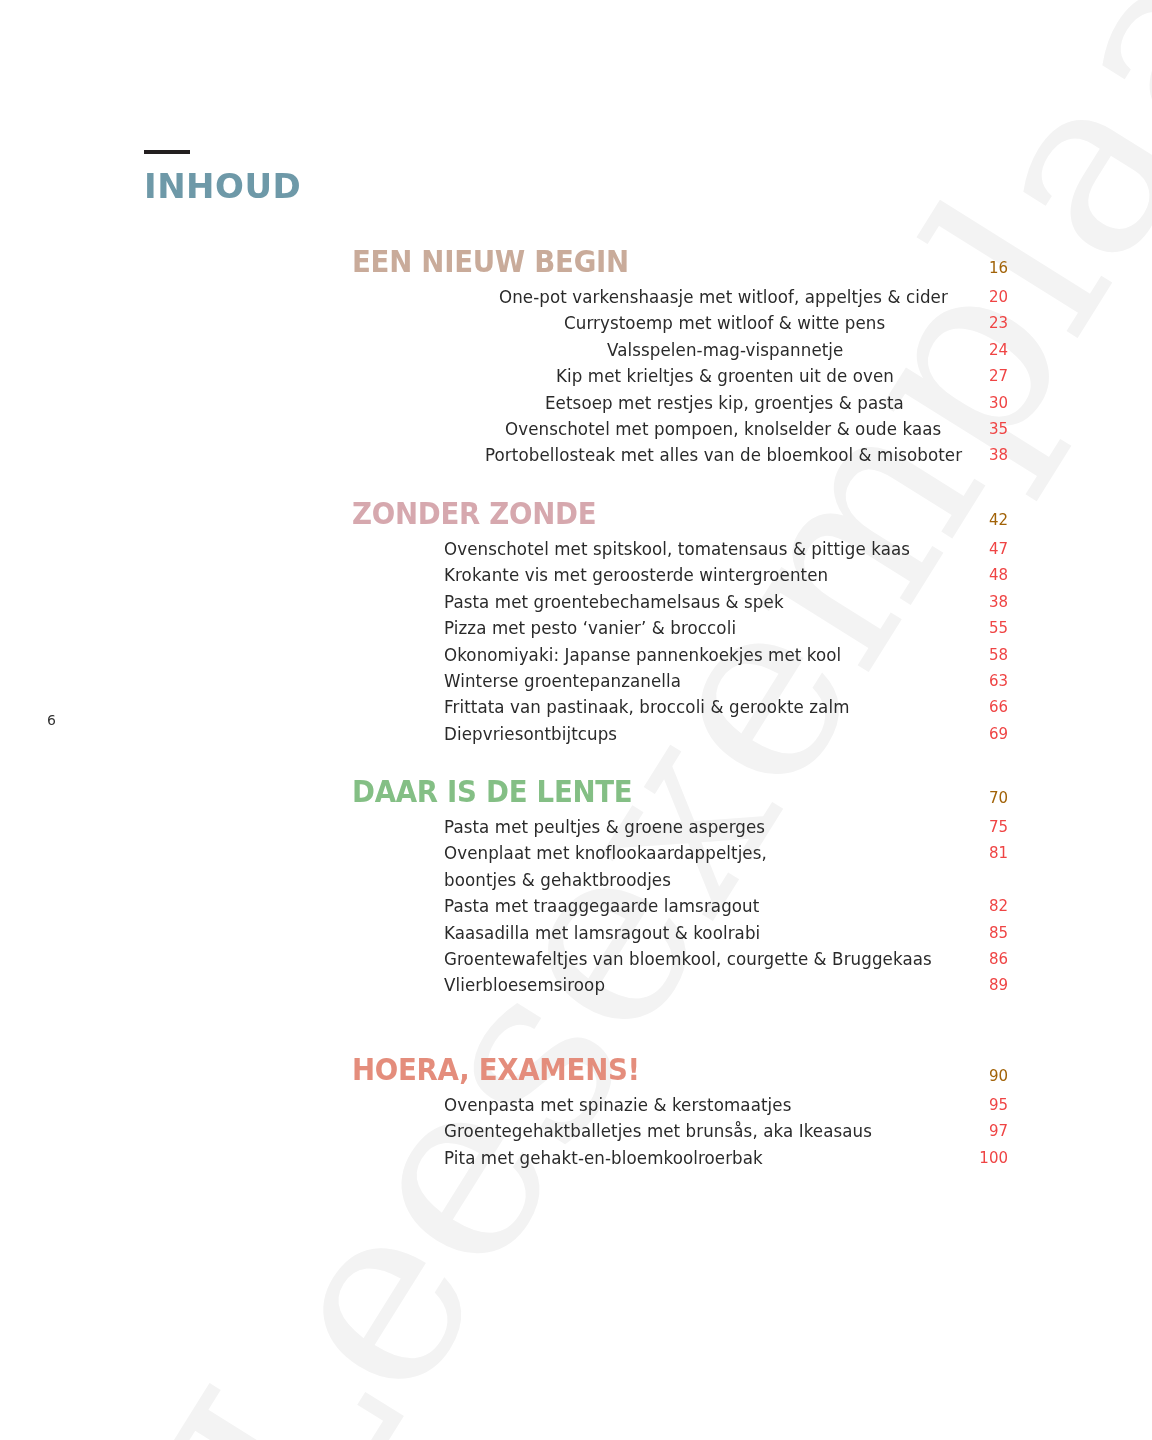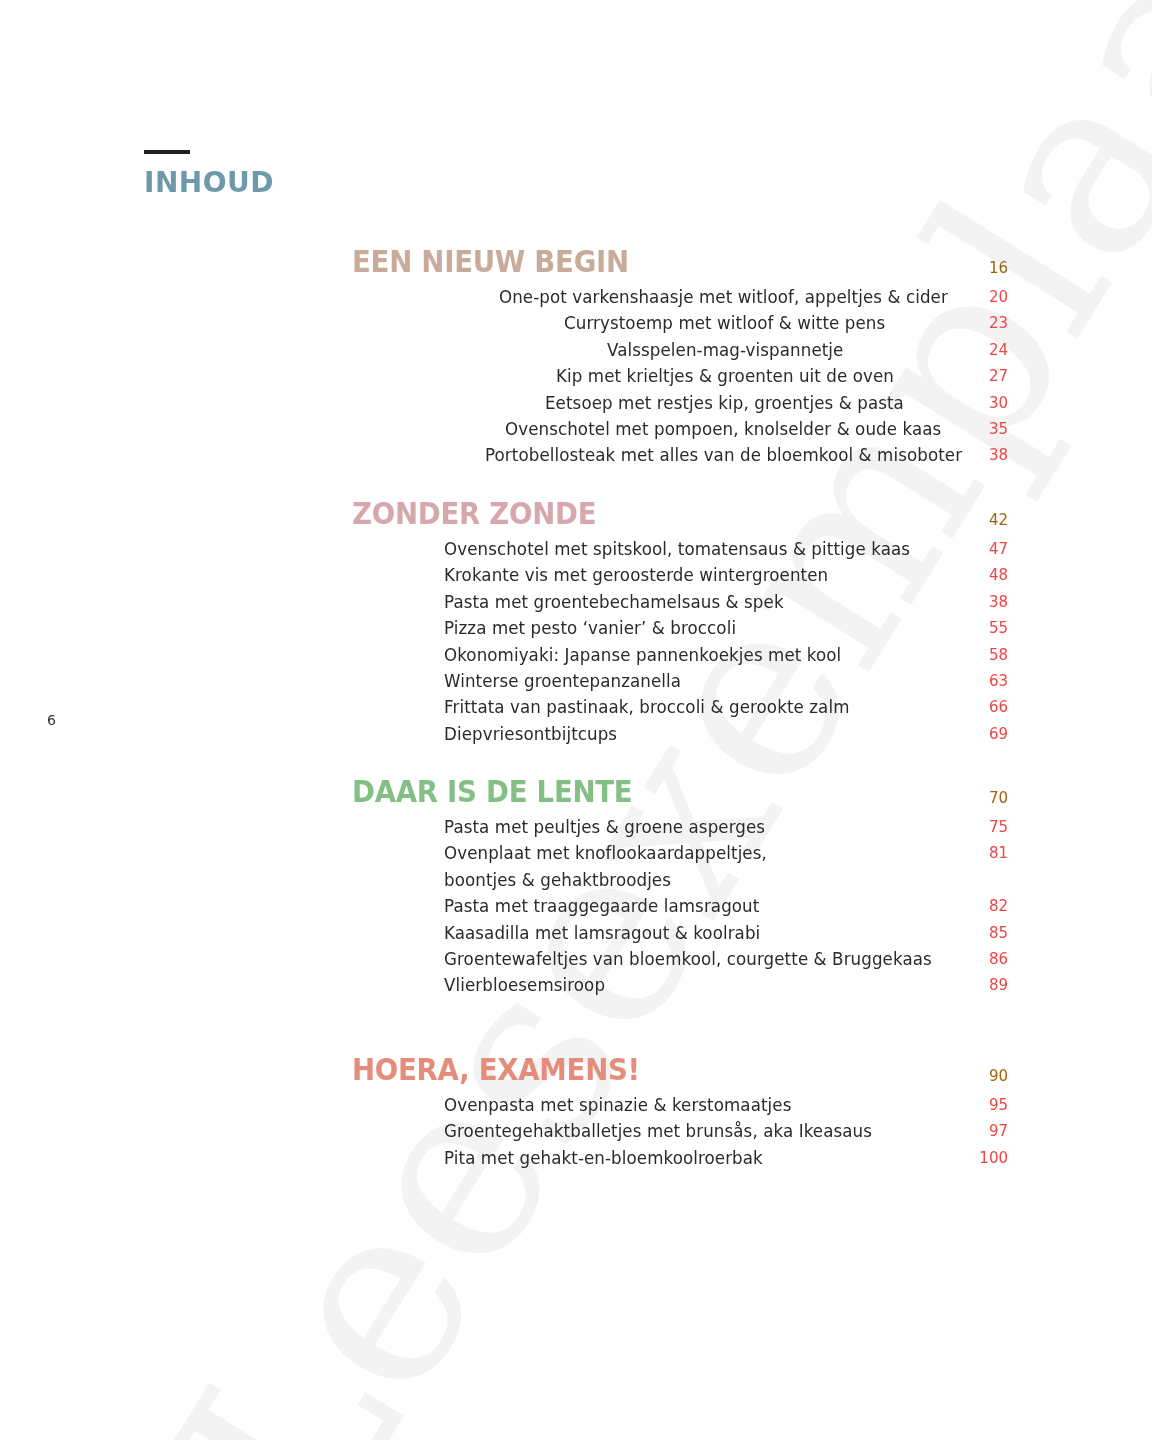--- a/index.html
+++ b/index.html
@@ -23,21 +23,21 @@
     line-height: 1;
     left: 140px; top: 1440px;
   }
   .title-rule {
     position: absolute; left: 144px; top: 150px;
     width: 46px; height: 4px; background: #231f20; z-index: 1;
   }
   .page-title {
     position: absolute; left: 144px; top: 166px;
     font-family: "DejaVu Sans", sans-serif; font-weight: bold;
-    font-size: 28px; letter-spacing: 0.5px;
+    font-size: 34px; letter-spacing: 0.5px;
     color: #6e99a8; z-index: 1; margin: 0;
   }
   .page-number {
     position: absolute; left: 47px; top: 712px;
     font-size: 14px; color: #333; z-index: 1;
   }
   .toc { position: absolute; left: 0; top: 0; width: 1152px; z-index: 1; }
   .section { position: absolute; left: 352px; width: 660px; }
   .section-head { position: relative; height: 40px; }
   .section-title {

